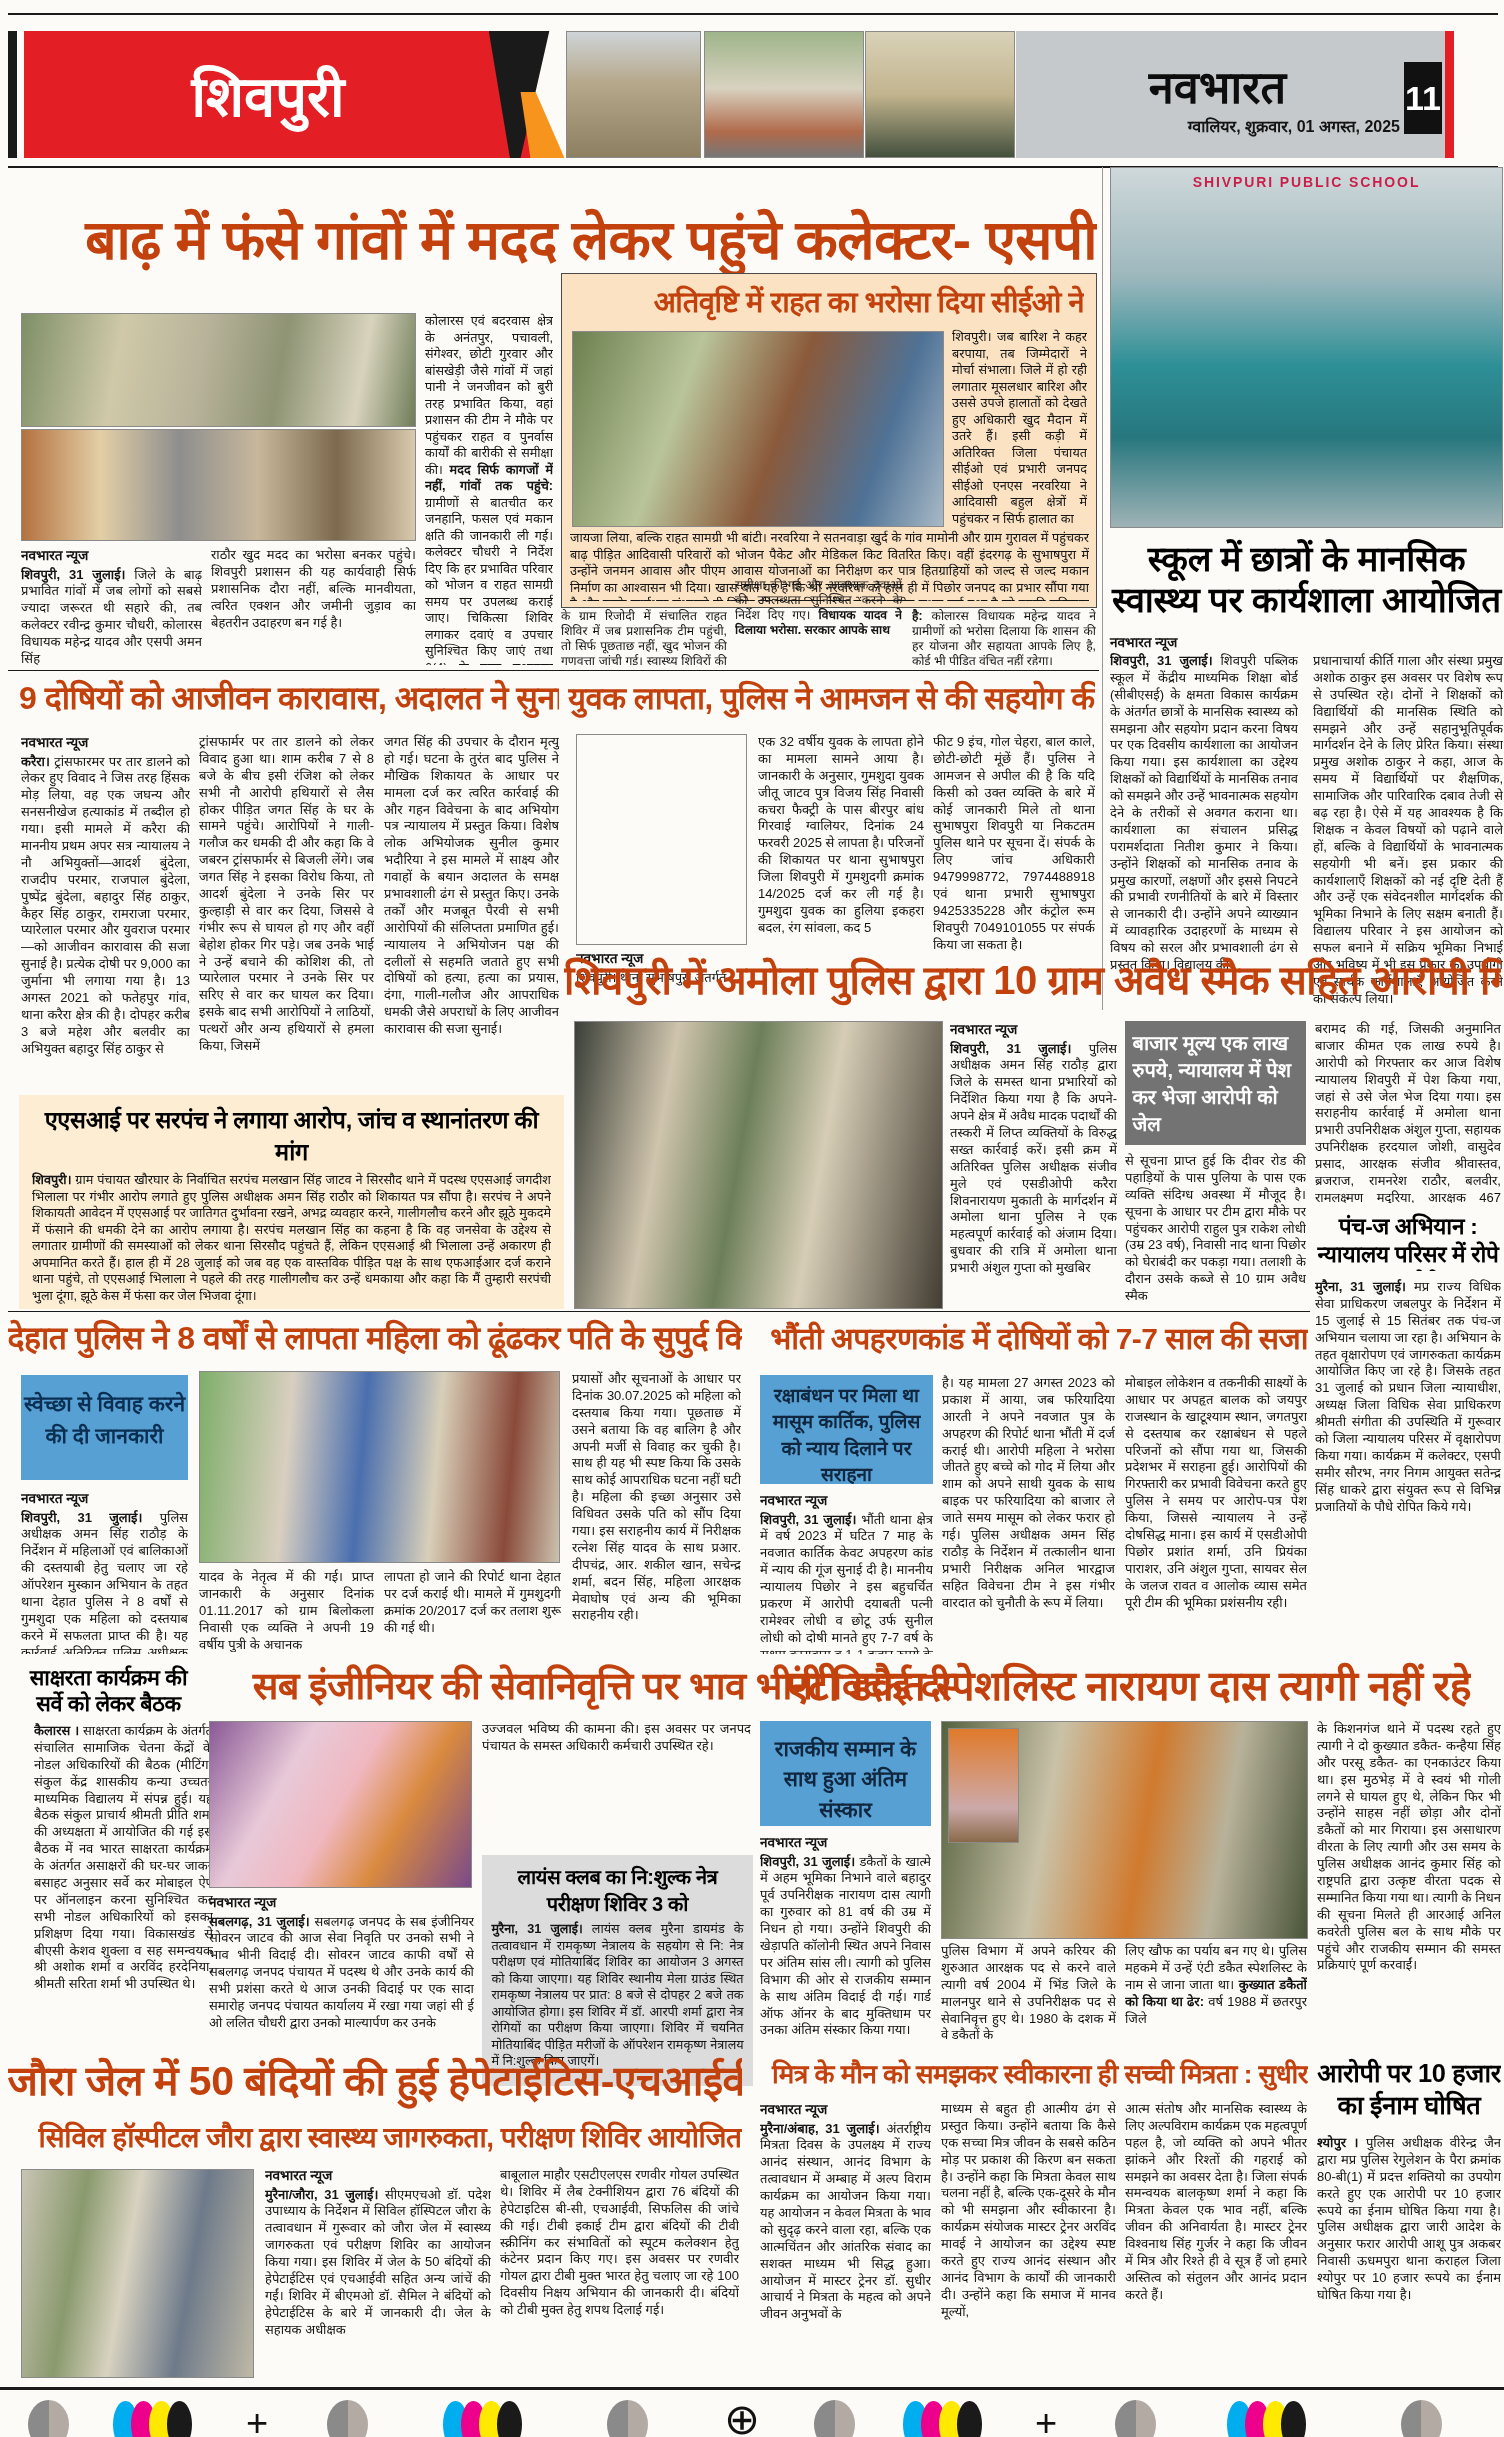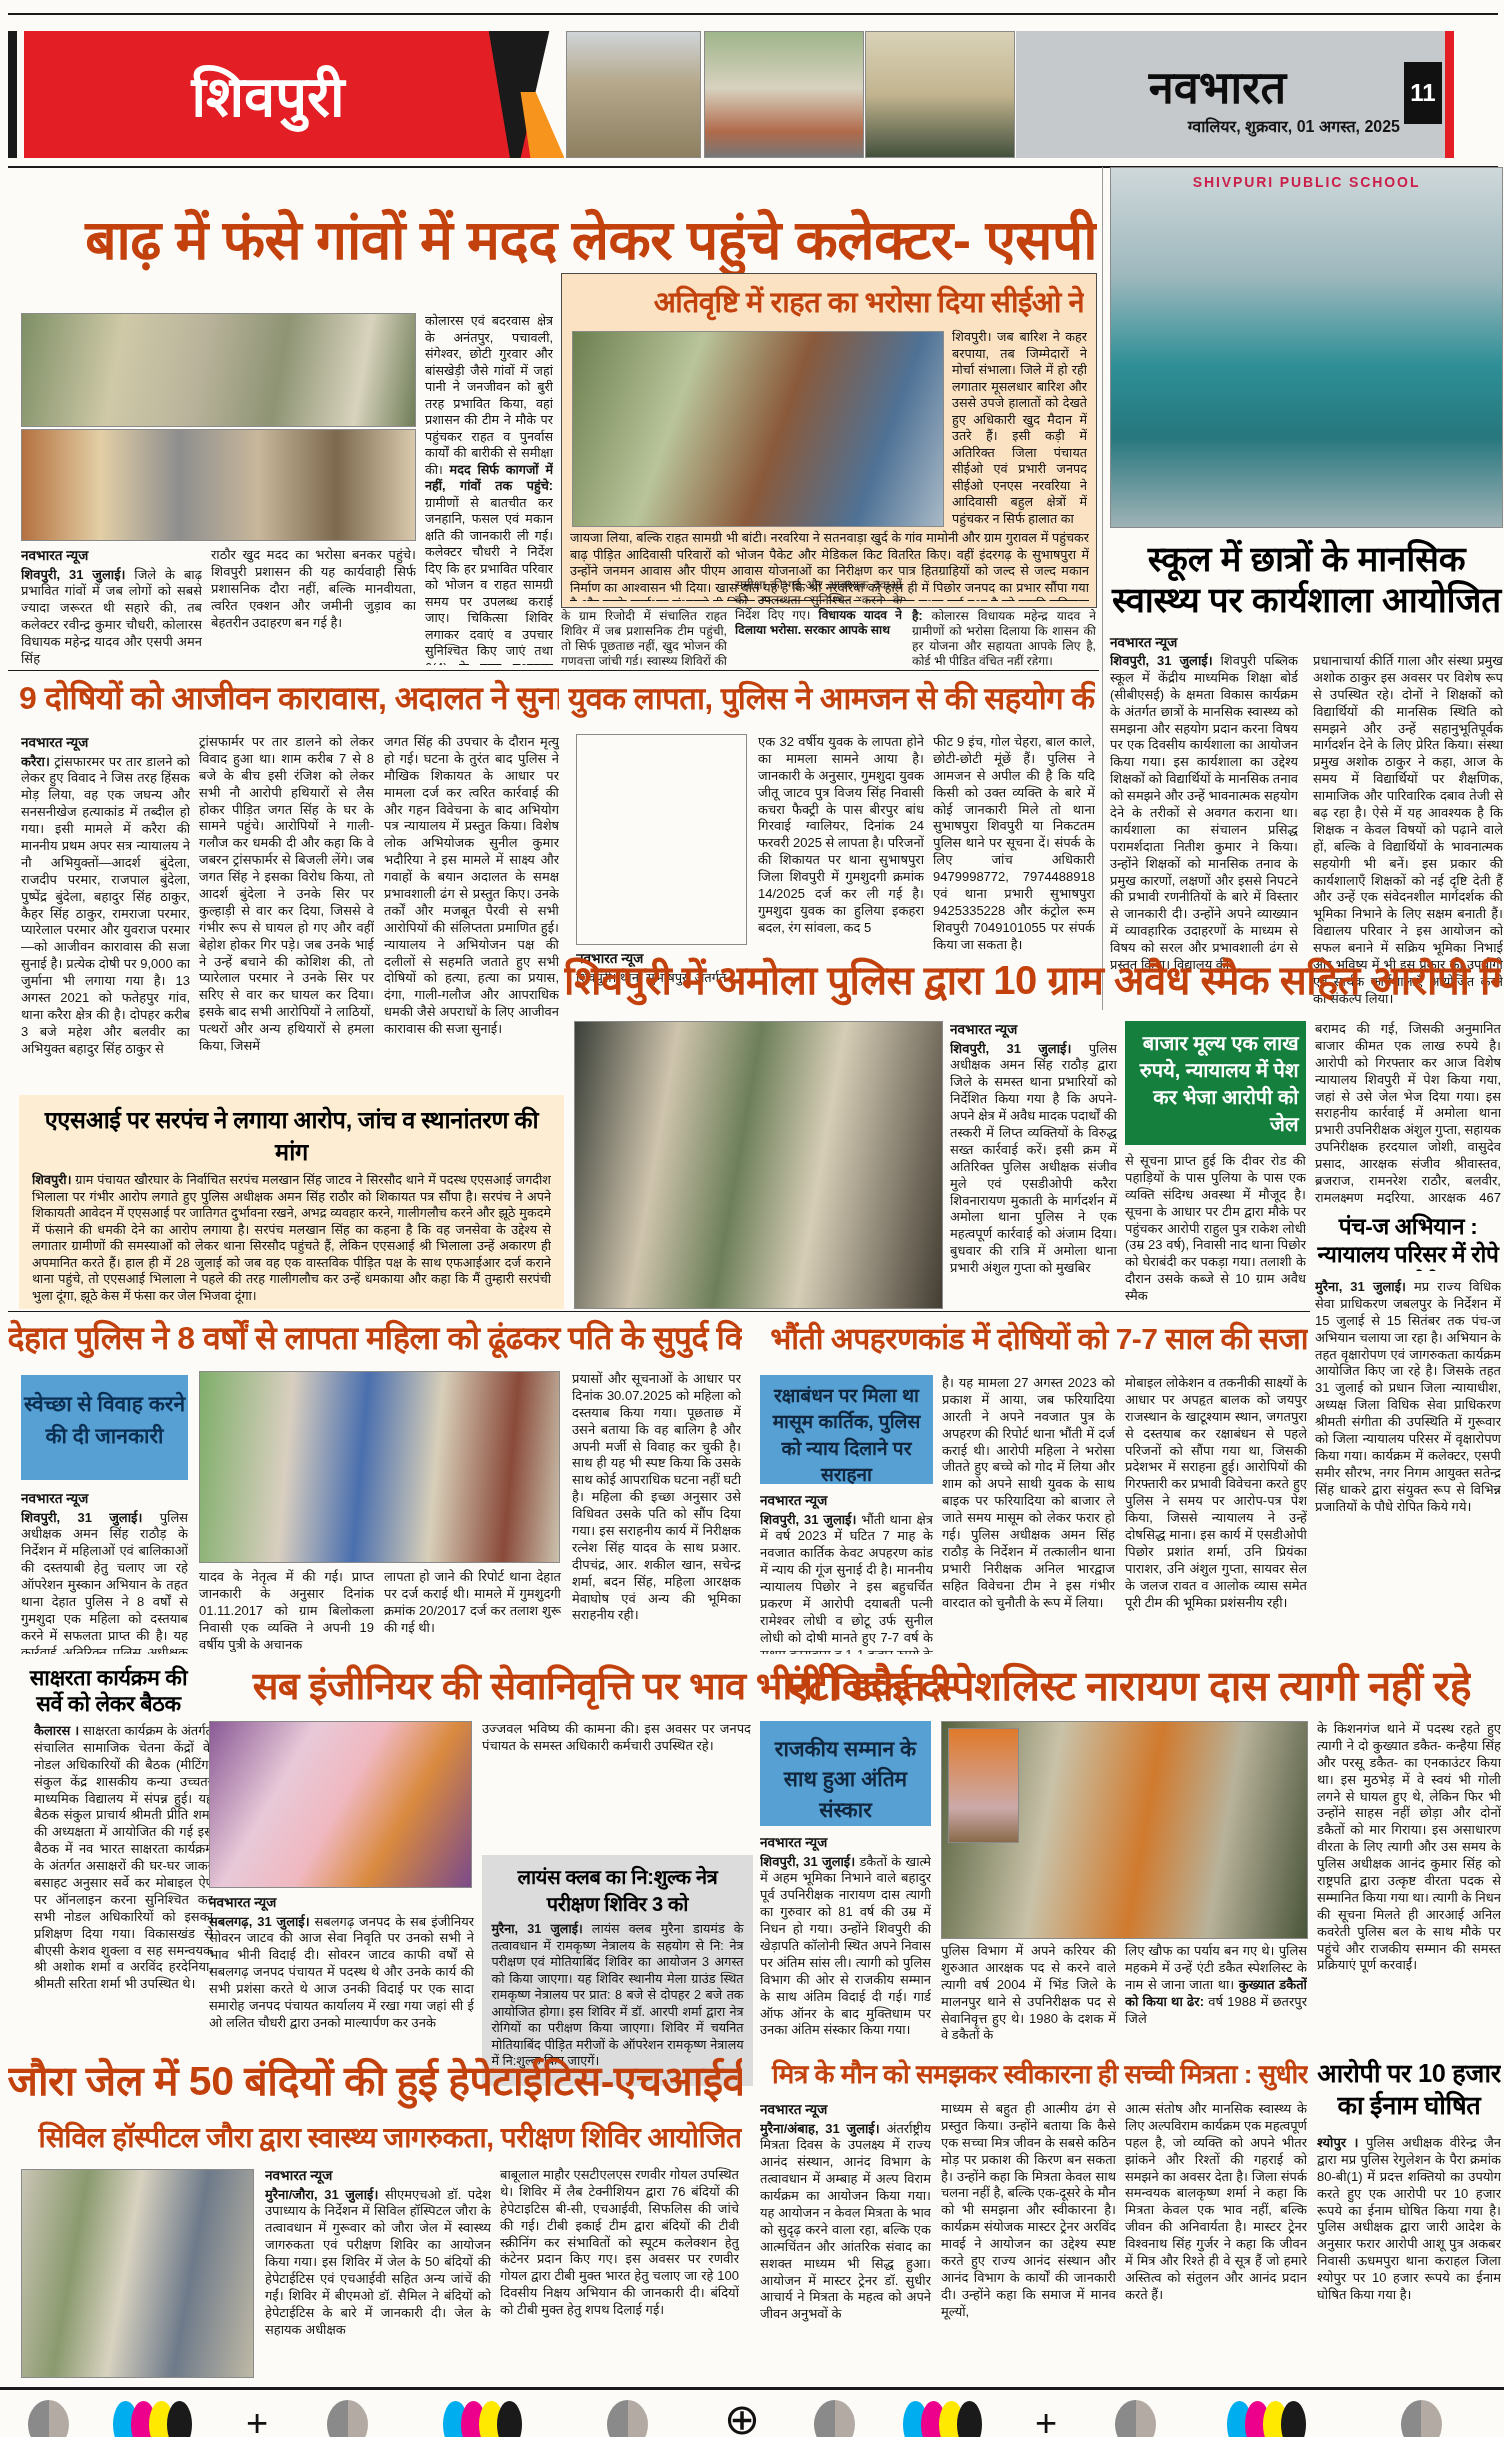--- a/index.html
+++ b/index.html
@@ -21,21 +21,21 @@
   .ph-ceo{background:linear-gradient(110deg,#6c7f4f 0%,#b9c49a 30%,#8a5a3b 55%,#4f7296 80%,#a8b9c6 100%);}
   .ph-missing{background:linear-gradient(180deg,#d8d4cc 0%,#b7aá96 0%,#baa98e 35%,#49566b 70%,#39455a 100%);}
   .ph-smack{background:linear-gradient(100deg,#3a3f38 0%,#cfc4ad 25%,#6d7f5a 45%,#d6cdb6 65%,#433d33 100%);}
   .ph-family{background:linear-gradient(95deg,#7fae6a 0%,#d9cfc0 25%,#4a6fae 45%,#d8cfb9 65%,#8a4a3a 85%,#cbc2ae 100%);}
   .ph-retire{background:linear-gradient(120deg,#8a5a96 0%,#e8c9d8 30%,#f0b8c0 50%,#d98a3f 70%,#7a4a8a 100%);}
   .ph-funeral{background:linear-gradient(100deg,#55613f 0%,#c9c2a8 30%,#d07a2e 55%,#b8b29a 75%,#4a553a 100%);}
   .ph-jail{background:linear-gradient(100deg,#c9c4b4 0%,#8a9a6e 25%,#d8d2c0 45%,#6e7a8a 70%,#bfb9a6 100%);}
   .box-peach{background:#fbe2c3;border:1.9px solid #4a4a4a;box-sizing:border-box;}
   .box-cream{background:#fdeed3;box-sizing:border-box;}
   .box-bluelight{background:#56a0d3;color:#0b2f52;font-weight:bold;text-align:center;box-sizing:border-box;}
-  .box-bluesolid{background:#15803d;color:#fff;font-weight:bold;text-align:right;box-sizing:border-box;}
+  .box-bluesolid{background:#737373;color:#fff;font-weight:bold;text-align:left;box-sizing:border-box;}
   .box-gray{background:#dcdcdc;box-sizing:border-box;}
   .oval{border-radius:50%;}
   .cmyk span{display:inline-block;width:24.5px;height:47px;border-radius:50%;margin-left:-6.6px;}
   .cross{color:#111;font-size:38px;font-weight:100;line-height:38px;}
 </style>
 </head>
 <body>
 
 <div id="page">
 
@@ -46,21 +46,21 @@
     <div class="ab" style="left:86%;top:0;width:14%;height:100%;background:#1a1a1a;clip-path:polygon(0 0,80% 0,42% 100%,28% 100%)"></div>
     <div class="ab" style="left:86%;top:0;width:14%;height:100%;background:#f7941d;clip-path:polygon(42% 48%,62% 48%,100% 100%,55% 100%)"></div>
     <div class="ab" style="left:66px;top:24.5px;width:357px;color:#fff;font-size:56px;font-weight:900;text-align:center">शिवपुरी</div>
   </div>
   <div class="ab ph" style="left:566px;top:31px;width:135px;height:127px;background:linear-gradient(180deg,#cfd4d8,#b6a98c 40%,#8d7f60 100%)"></div>
   <div class="ab ph" style="left:704px;top:31px;width:160px;height:127px;background:linear-gradient(180deg,#9fb58a,#d8d2c0 45%,#b06a4a 80%,#777)"></div>
   <div class="ab ph" style="left:865px;top:31px;width:150px;height:127px;background:linear-gradient(180deg,#d9d2b8,#c2b48e 50%,#43503c 100%)"></div>
   <div class="ab" style="left:1016px;top:31px;width:438px;height:127px;background:#c5c9cb"></div>
   <div class="ab" style="left:1035px;top:55px;width:365px;font-size:45px;font-weight:900;text-align:center;color:#0d0d0d">नवभारत</div>
   <div class="ab" style="left:1035px;top:115px;width:365px;font-size:16px;font-weight:bold;text-align:right">ग्वालियर, शुक्रवार, 01 अगस्त, 2025</div>
-  <div class="ab" style="left:1404px;top:62px;width:38px;height:62px;background:#111;color:#fff;font-size:24px;font-weight:bold;display:flex;align-items:center;justify-content:center">11</div>
+  <div class="ab" style="left:1404px;top:62px;width:38px;height:72px;background:#111;color:#fff;font-size:34px;font-weight:bold;display:flex;align-items:center;justify-content:center">11</div>
   <div class="ab" style="left:1445px;top:31px;width:9.4px;height:127px;background:#e31e24"></div>
   <div class="ab rule" style="left:7.5px;top:166px;width:1490px;height:1.9px"></div>
 
   <div class="ab hd" style="left:19px;top:188px;width:1078px;height:111px;font-size:55px;line-height:105px">बाढ़ में फंसे गांवों में मदद लेकर पहुंचे कलेक्टर- एसपी</div>
   <div class="ab ph ph-crowd" style="left:21px;top:313px;width:395px;height:114px"></div>
   <div class="ab ph ph-relief" style="left:21px;top:429px;width:395px;height:112px"></div>
   <div class="ab tx" style="left:21px;top:547px;width:181px;height:119px">
     <p class="by">नवभारत न्यूज</p>
     <p><b class="dl">शिवपुरी, 31 जुलाई। </b><span>जिले के बाढ़ प्रभावित गांवों में जब लोगों को सबसे ज्यादा जरूरत थी सहारे की, तब कलेक्टर रवीन्द्र कुमार चौधरी, कोलारस विधायक महेन्द्र यादव और एसपी अमन सिंह</span></p>
   </div>

